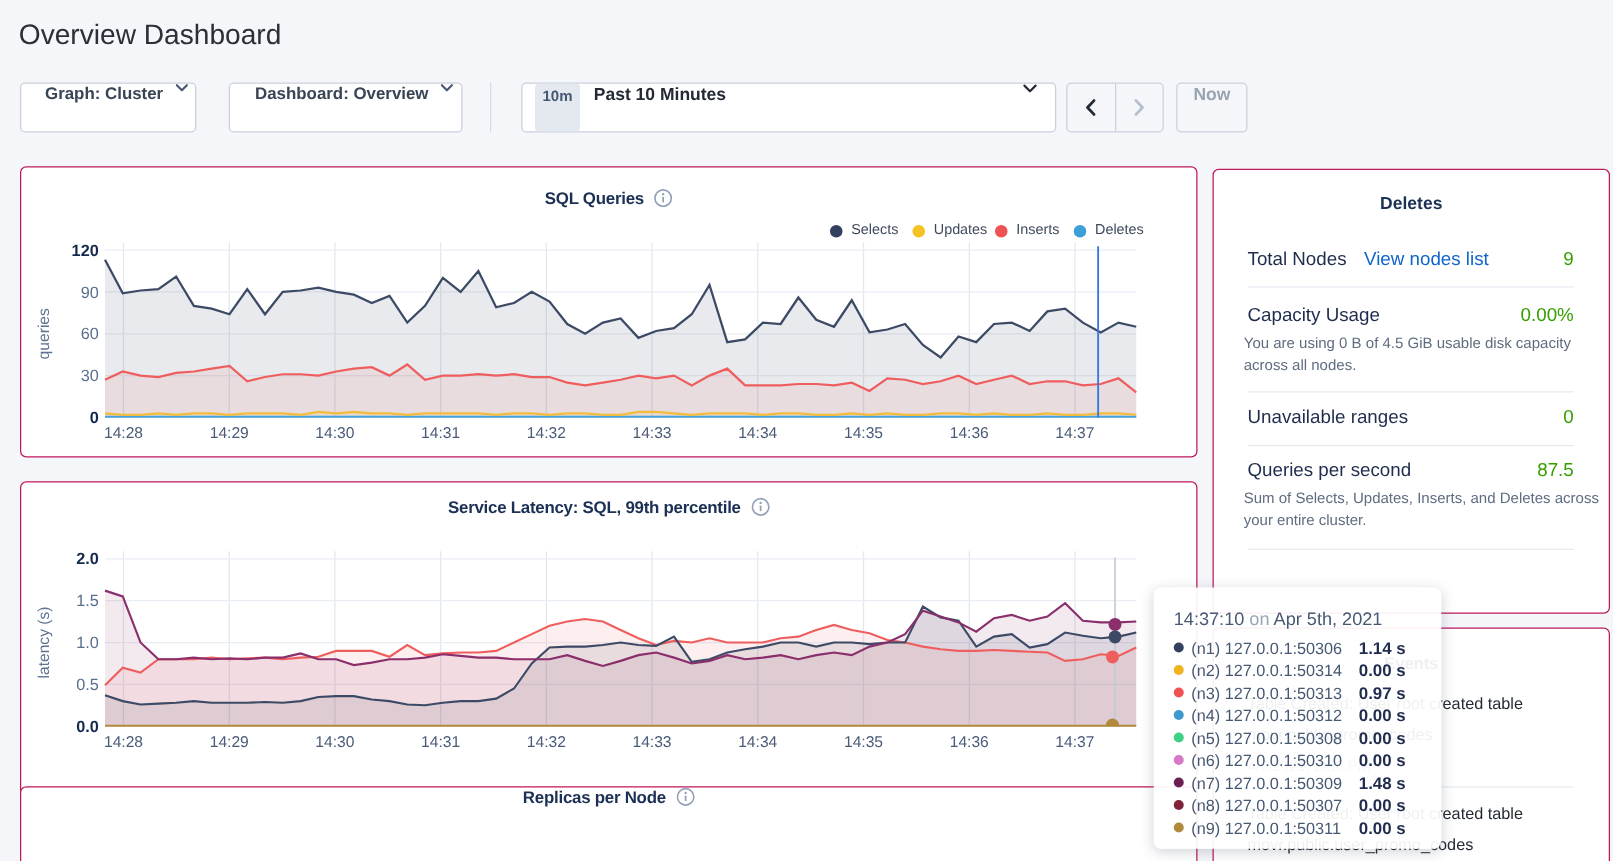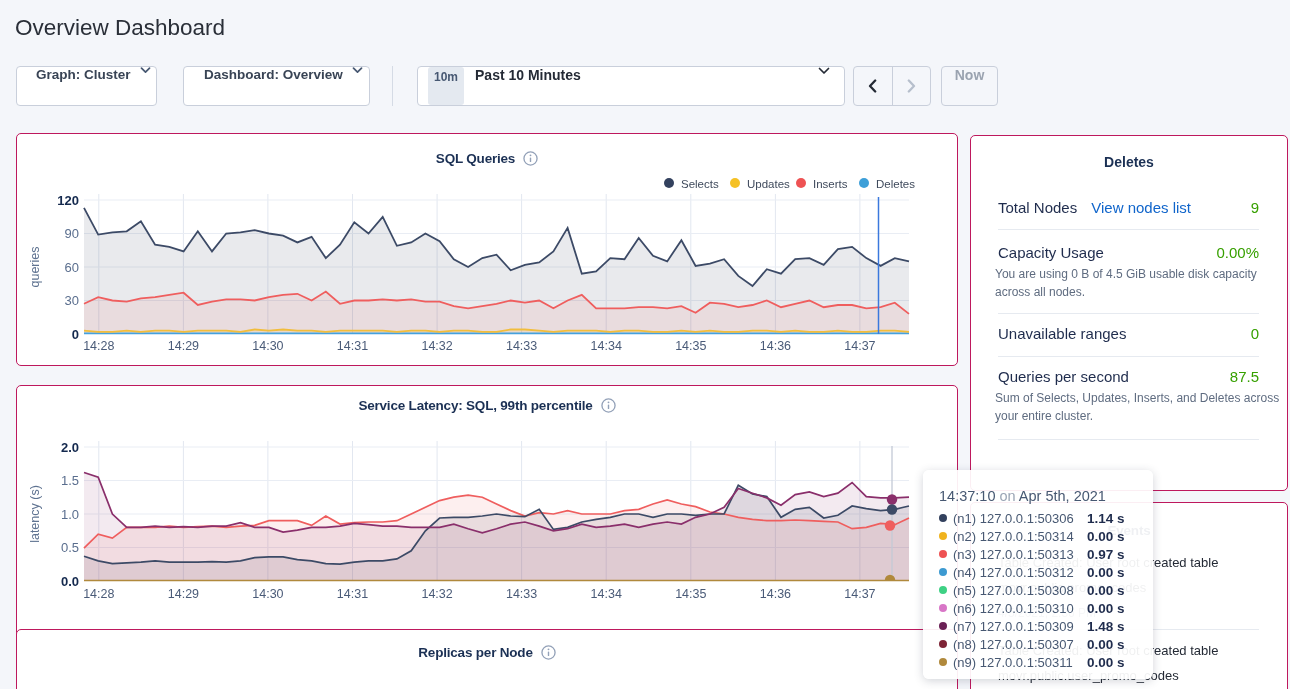--- a/index.html
+++ b/index.html
@@ -2,21 +2,21 @@
 <html><head><meta charset="utf-8"><style>
 * {margin:0;padding:0;box-sizing:border-box}
 html,body {width:1290px;height:689px;background:#f4f6fa;font-family:"Liberation Sans",sans-serif;position:relative;overflow:hidden}
 .abs {position:absolute}
 h1 {position:absolute;left:15px;top:15px;font-size:22.5px;font-weight:400;color:#2a2f38;letter-spacing:0px}
 .box {position:absolute;top:66px;height:40px;border:1px solid #c9cfdb;border-radius:4px;background:#fff;display:flex;font-size:13.5px;font-weight:bold;color:#394455}
 .ghost {background:transparent}
 .card {position:absolute;background:#fff;border:1px solid #be185d;border-radius:5px}
 .ctitle {display:flex;justify-content:center;align-items:center;font-size:13.5px;letter-spacing:-0.2px;font-weight:bold;color:#1b3054}
 .info {margin-left:8px}
-.lg {position:absolute;display:inline-flex;align-items:flex-start;font-size:11.5px;color:#3f4a5c;white-space:nowrap}
+.lg {position:absolute;display:inline-flex;align-items:flex-end;font-size:11.5px;color:#3f4a5c;white-space:nowrap}
 .ldot {width:10px;height:10px;border-radius:50%;display:inline-block;margin-right:7px}
 .srow {position:absolute;left:27px;right:28px;font-size:15px;font-weight:normal;color:#1f2c4d;display:flex}
 .sval {margin-left:auto;color:#37a000}
 .snote {position:absolute;left:24px;font-size:12px;color:#5f6c80;font-weight:normal;line-height:18px;white-space:nowrap}
 .sdiv {position:absolute;left:27px;right:28px;height:1px;background:#e6eaf0}
 .slink {color:#1065cb;margin-left:14px}
 .etext {position:absolute;left:27px;font-size:13px;color:#242a35;line-height:25px;white-space:nowrap}
 .etime {font-size:12px;color:#7a8799}
 .tooltip {position:absolute;left:923px;top:470px;width:230px;height:209px;background:rgba(255,255,255,0.93);border-radius:6px;box-shadow:0 2px 10px rgba(50,60,80,0.22);z-index:50}
 .thead {position:absolute;left:16px;top:18px;font-size:14.5px;color:#475872;white-space:nowrap}
@@ -162,21 +162,21 @@
         <text x="504.6" y="211.5" text-anchor="middle" font-size="12.5" fill="#4a5b78">14:33</text>
         <text x="589.2" y="211.5" text-anchor="middle" font-size="12.5" fill="#4a5b78">14:34</text>
         <text x="673.8" y="211.5" text-anchor="middle" font-size="12.5" fill="#4a5b78">14:35</text>
         <text x="758.4" y="211.5" text-anchor="middle" font-size="12.5" fill="#4a5b78">14:36</text>
         <text x="842.9" y="211.5" text-anchor="middle" font-size="12.5" fill="#4a5b78">14:37</text>
 <text x="22" y="128" font-size="12.5" fill="#5f7391" text-anchor="middle" transform="rotate(-90 22 128)">latency (s)</text>
 </svg></div>
 </div>
 
 <div class="card" style="left:16px;top:629px;width:942px;height:120px">
-  <div class="ctitle" style="margin-top:15px">Replicas per Node<svg class="info" width="15" height="15" viewBox="0 0 16 16">
+  <div class="ctitle" style="">Replicas per Node<svg class="info" width="15" height="15" viewBox="0 0 16 16">
         <circle cx="8" cy="8" r="7" fill="none" stroke="#93a1b8" stroke-width="1.4"></circle>
         <rect x="7.25" y="6.8" width="1.5" height="5" rx="0.7" fill="#93a1b8"></rect>
         <circle cx="8" cy="4.6" r="1" fill="#93a1b8"></circle>
       </svg></div>
 </div>
 
 <div class="card" style="left:970px;top:135px;width:318px;height:356px">
   <div class="ctitle" style="margin-top:18px;font-size:14px;letter-spacing:0">Deletes</div>
   <div class="srow" style="top:63px">Total Nodes<span class="slink">View nodes list</span><span class="sval">9</span></div>
   <div class="sdiv" style="top:93px"></div>

